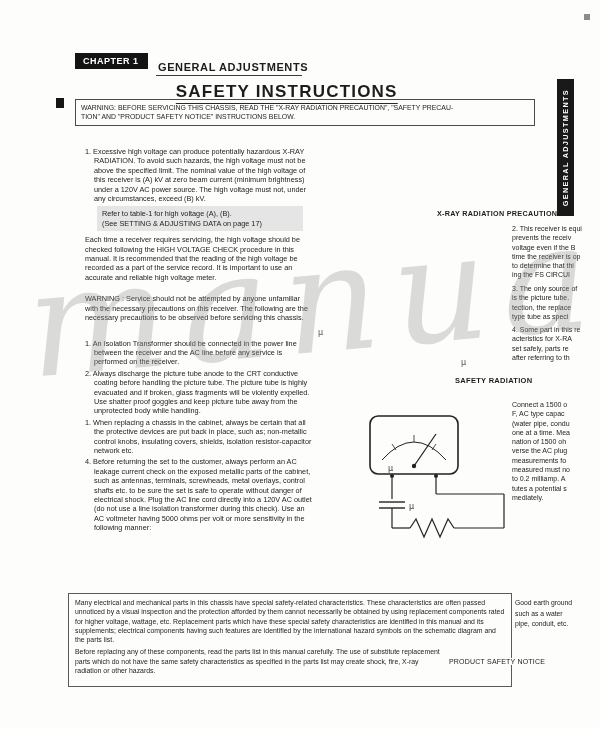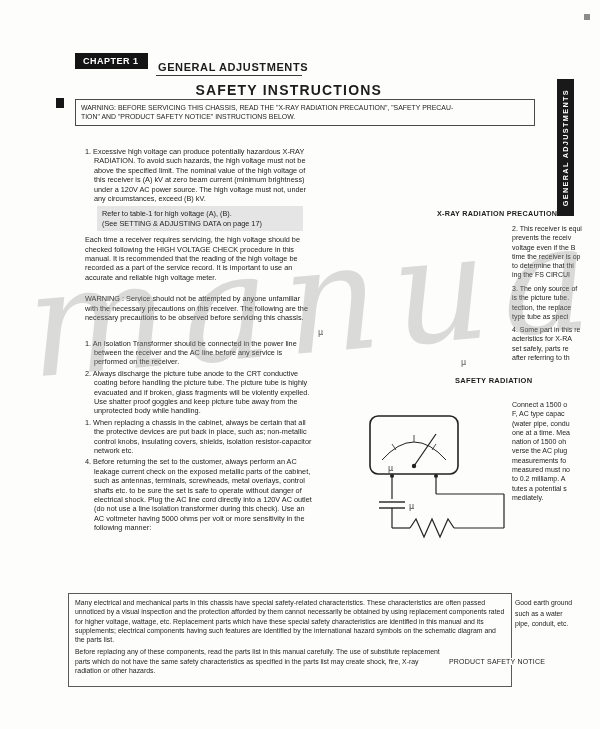--- a/index.html
+++ b/index.html
@@ -26,21 +26,21 @@
     position:absolute; left:75px; top:41px; background:#141414; color:#fff;
     font-size:9px; font-weight:bold; letter-spacing:0.5px; padding:3px 9px 3px 8px; z-index:2;margin-top:12px;
   }
   .chapter-title {
     position:absolute; left:158px; top:61px; font-size:11px; font-weight:bold;
     letter-spacing:0.6px; z-index:2;
   }
   .header-rule { position:absolute; left:156px; top:75px; width:146px; height:1px; background:#3a3a3a; z-index:2; }
   .page-title {
     position:absolute; left:50%; top:82px; transform:translateX(-56%);
-    font-size:14px; font-weight:bold; letter-spacing:1.2px;
+    font-size:17px; font-weight:bold; letter-spacing:1.2px;
     border-bottom:1px solid #2a2a2a; padding-bottom:1px; z-index:2;
   }
   .warning-box {
     position:absolute; left:75px; top:99px; width:448px;
     border:1px solid #4a4a4a; padding:3px 5px;
     font-size:6.9px; line-height:9.3px; z-index:2;
   }
   .side-tab {
     position:absolute; left:557px; top:79px; width:17px; height:137px;
     background:#191919; color:#fff; z-index:2;

